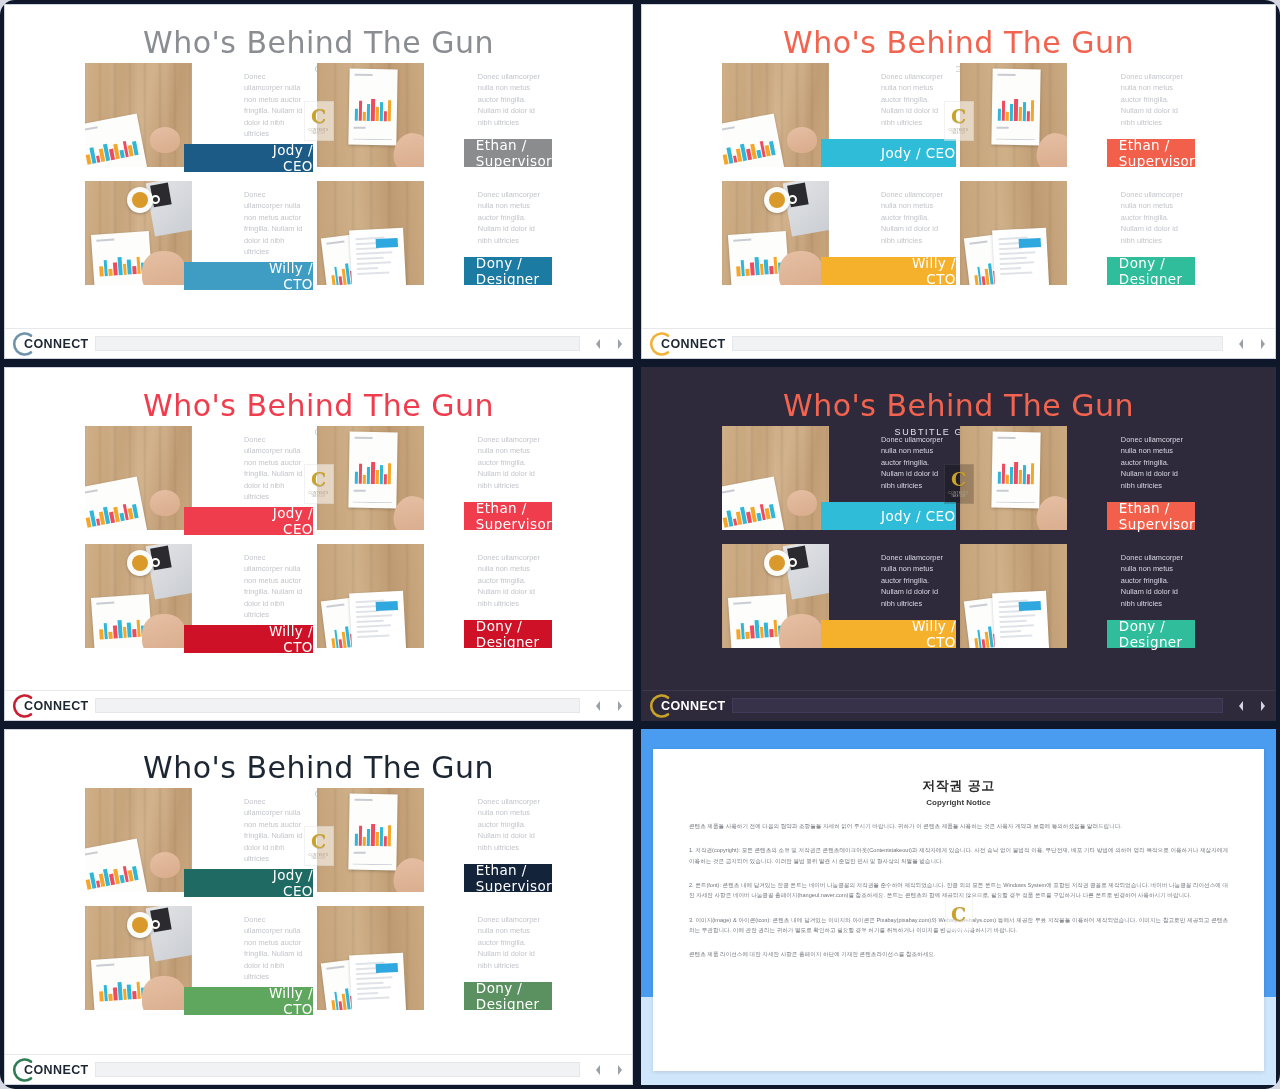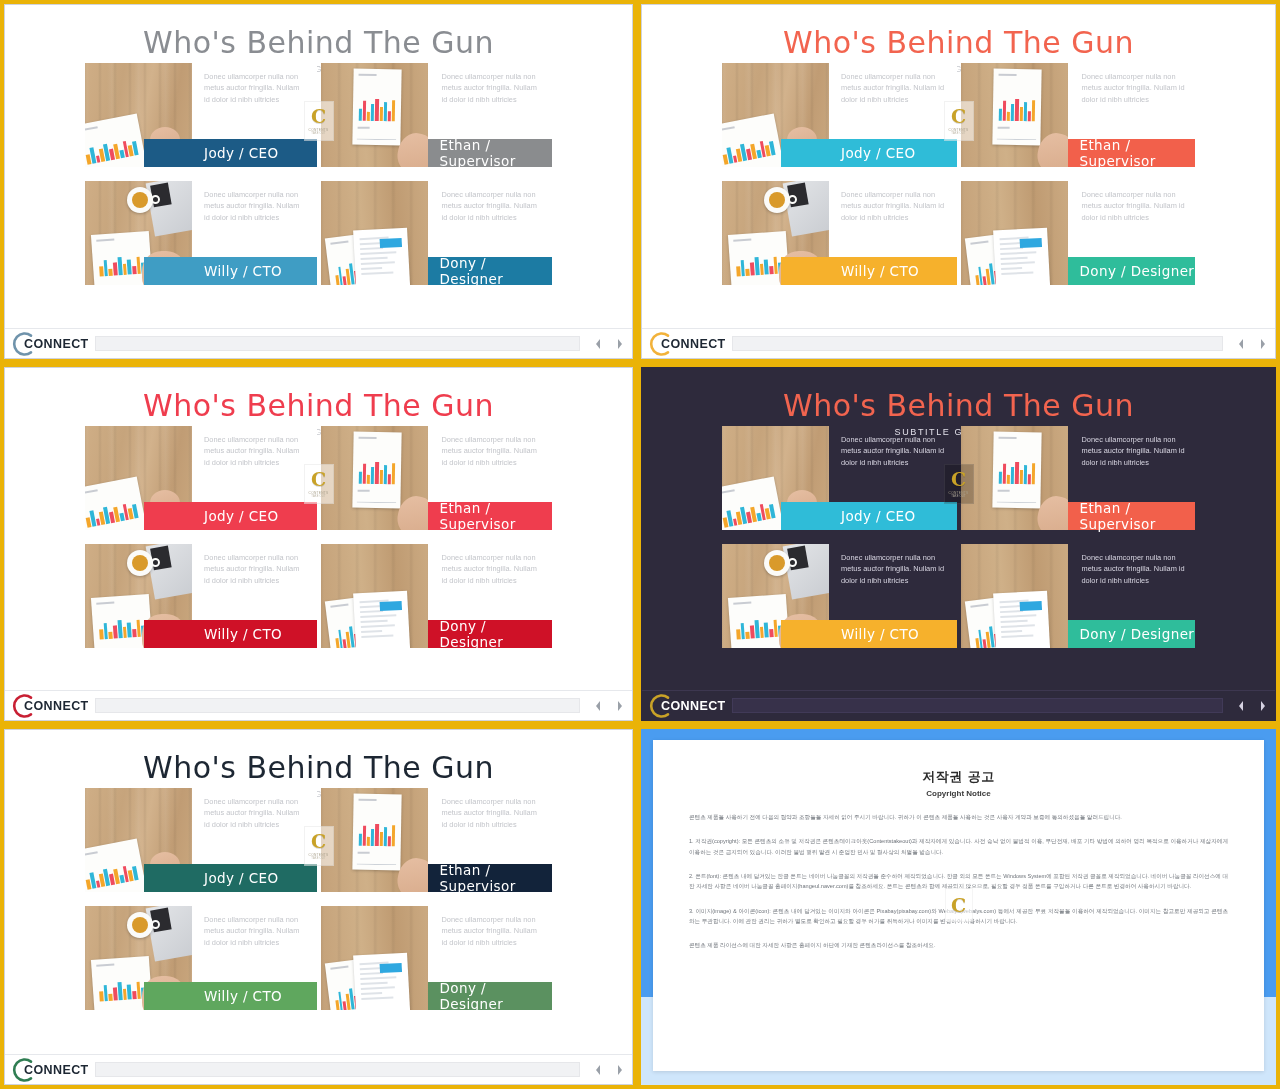--- a/index.html
+++ b/index.html
@@ -7,21 +7,22 @@
     width: 1280px; height: 1089px;
     background: #d6d9e3;
     font-family: "Liberation Sans", sans-serif;
     overflow: hidden;
   }
   .grid {
     width: 1280px; height: 1089px;
     display: grid;
     grid-template-columns: 637px 643px;
     grid-template-rows: 363px 362px 364px;
-    background: #eab308;
+    background: #0f172a;
+    border-radius: 15px;
   }
   .cell { position: relative; overflow: hidden; padding: 4px; }
 
   
   .slide {
     position: relative;
     width: 100%; height: 100%;
     background: #ffffff;
     border: 1px solid #cfd3dd;
     display: flex; flex-direction: column;
@@ -144,21 +145,21 @@
   .hand {
     position:absolute; border-radius: 40% 40% 30% 30%;
     background: linear-gradient(160deg,#e6bfa3,#d8ab8b);
   }
   .hand.h1 { right: 12px; bottom: 14px; width: 30px; height: 26px; border-radius: 50% 50% 45% 45%; }
   .hand.h2 { right: 6px; bottom: -10px; width: 44px; height: 44px; border-radius: 45% 45% 40% 40%; }
   .hand.h3 { right: -4px; bottom: -6px; width: 34px; height: 40px; border-radius: 50% 40% 35% 45%; transform: rotate(12deg); }
 
   .member-right {
     flex: 1; position: relative;
-    display: flex; flex-direction: column;
+    display: flex; flex-direction: column; padding-left: 40px;
   }
   .desc {
     flex: 1;
     background: #ffffff;
     color: #c3c5ca;
     font-size: 7.4px;
     line-height: 1.55;
     padding: 8px 10px 4px 12px;
   }
   .slide.dark .desc { background: transparent; color: #d8d6e2; }
@@ -226,21 +227,21 @@
   .slide.dark .progress { background:#37314a; border-color:#413a58; }
 
   .navs { display:flex; align-items:center; gap: 14px; flex:none; padding-left: 8px; }
   .nav-btn { width: 8px; height: 12px; position: relative; cursor: pointer; }
   .nav-btn svg { display:block; }
 
   
   .copy-outer {
     width: 100%; height: 100%;
     background: #4a9cf0;
-    padding: 11px 12px 0 12px;
+    padding: 20px 12px 0 12px;
     position: relative;
     display:flex; flex-direction:column;
   }
   .copy-bottom-fade {
     position:absolute; left:0; right:0; bottom:0; height: 88px;
     background: #cfe6fb;
   }
   .copy-card {
     position: relative;
     background:#ffffff; flex:1;

